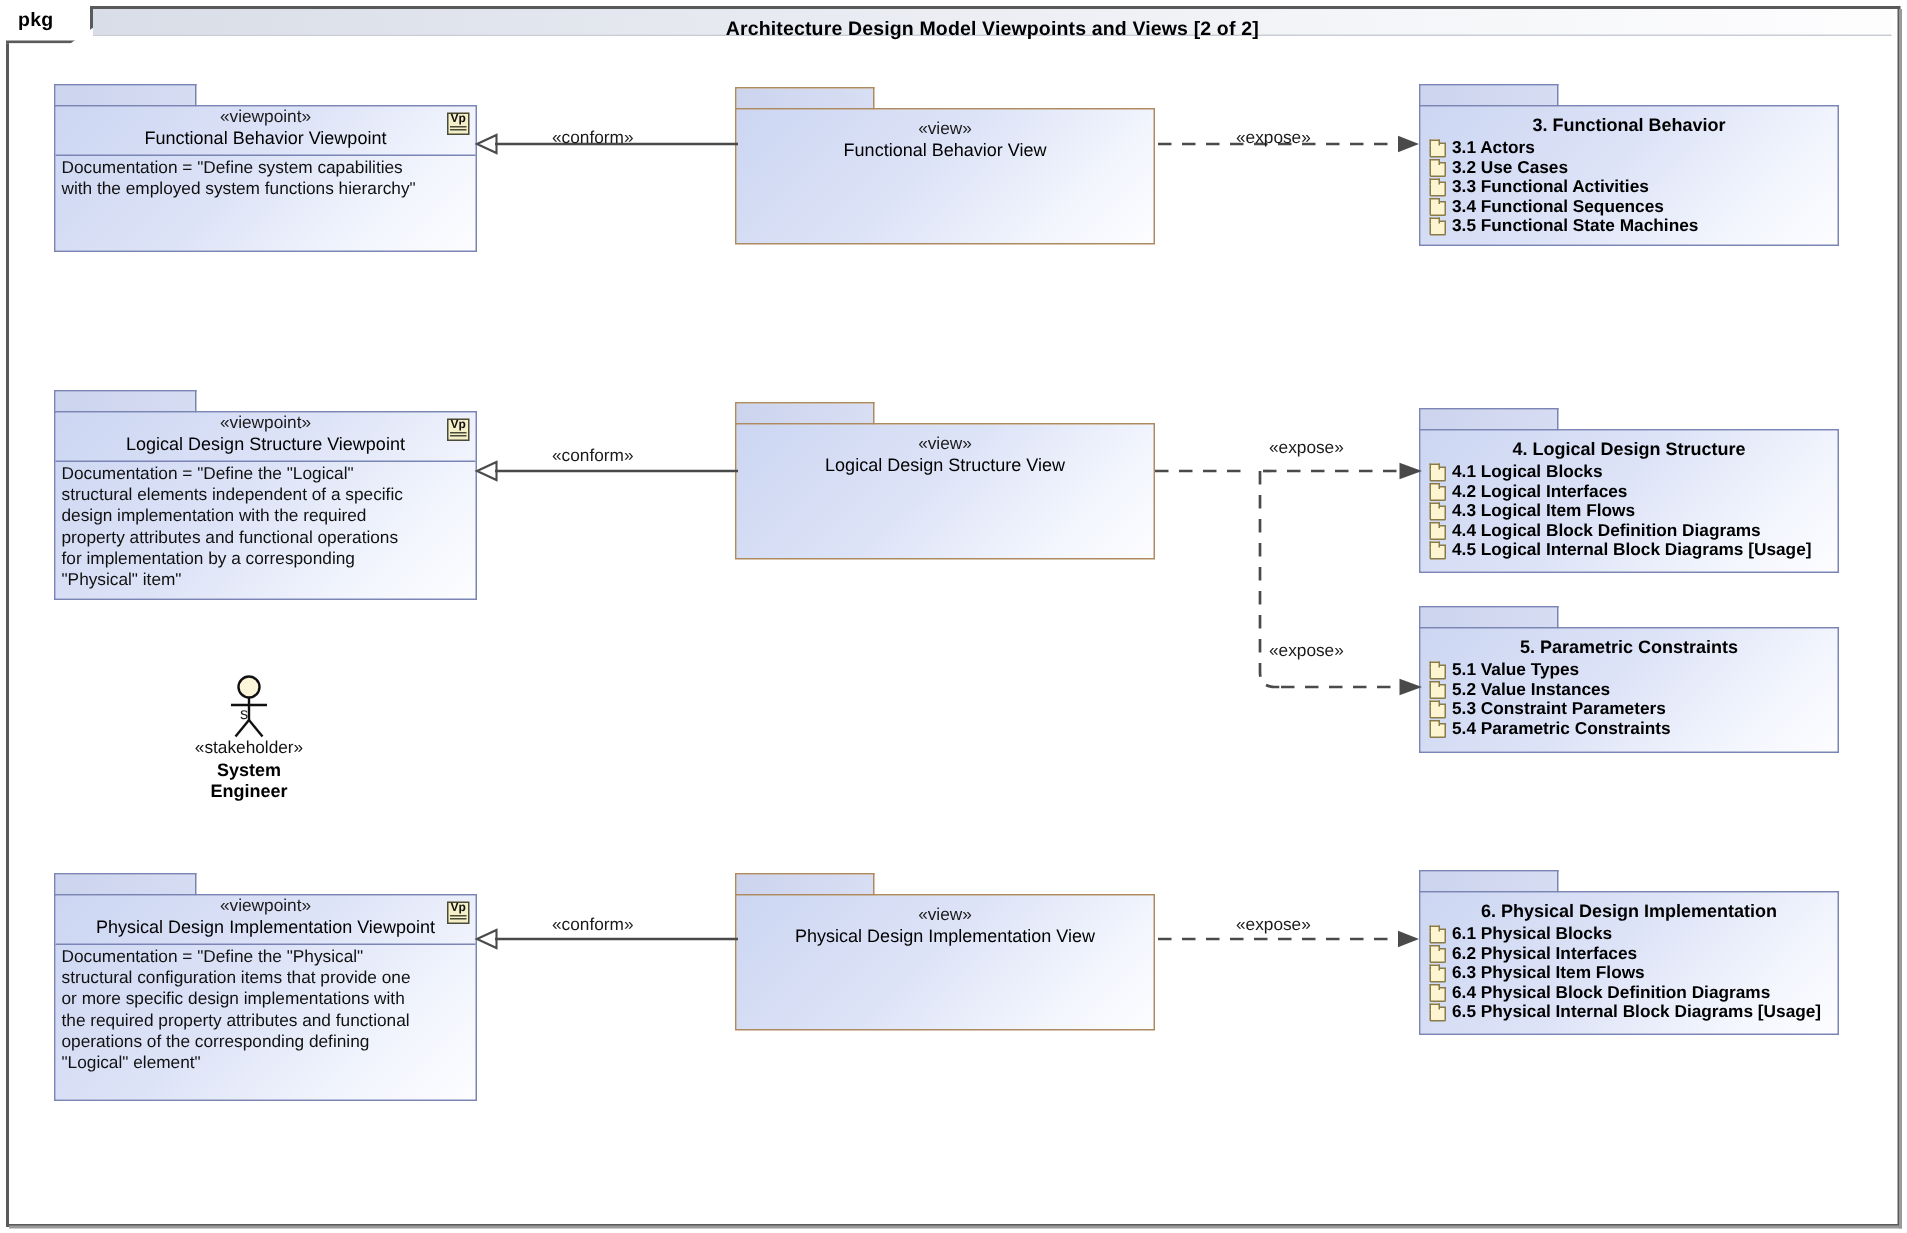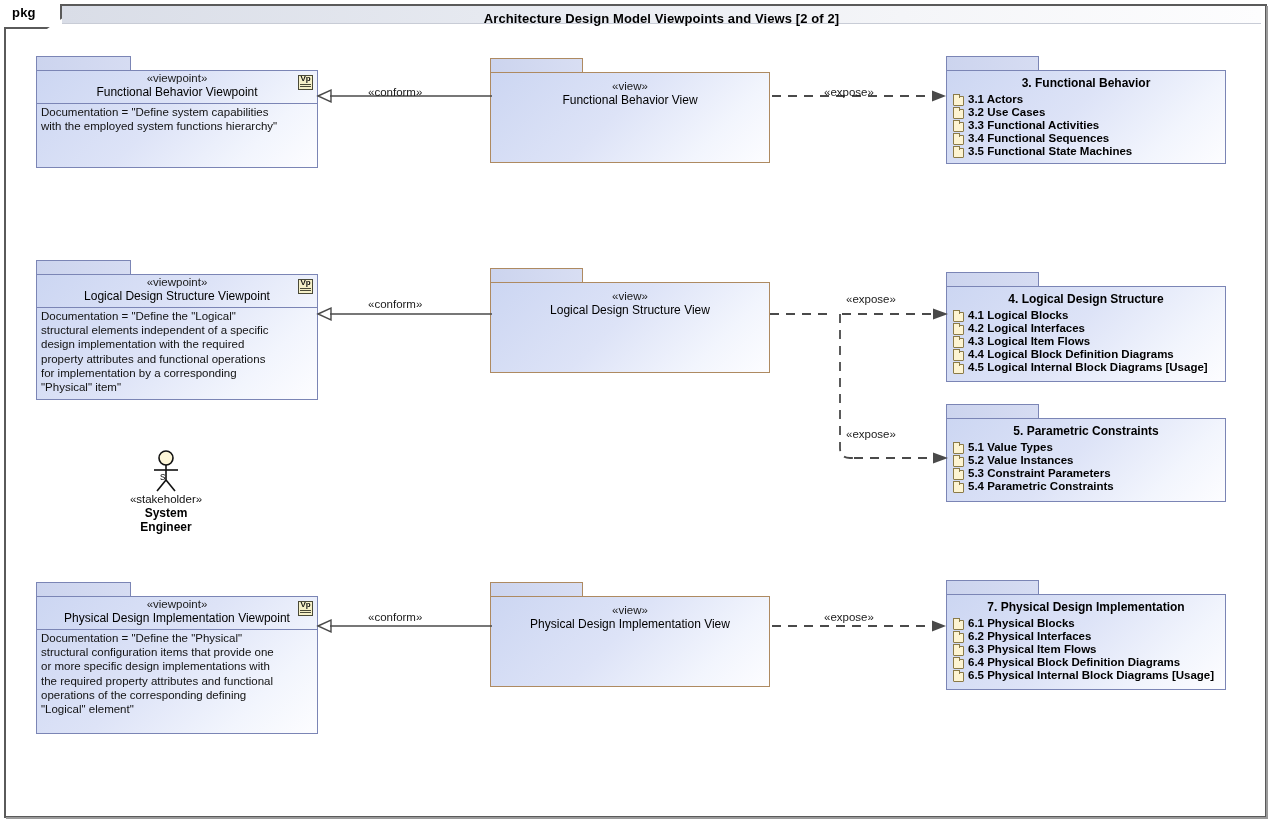--- a/index.html
+++ b/index.html
@@ -158,21 +158,21 @@
     line-height: 14px;
     white-space: nowrap;
   }
   .pkgnode ul {
     list-style: none;
     margin: 0;
     padding: 0 0 6px 6px;
   }
   .pkgnode li {
     display: flex;
-    align-items: flex-end;
+    align-items: center;
     font-size: 11.5px;
     font-weight: bold;
     color: #000;
     line-height: 13px;
     height: 13px;
     white-space: nowrap;
   }
   .folder-ico {
     position: relative;
     width: 11px; height: 10px;
@@ -465,21 +465,21 @@
       <div class="hdr" style="padding-top:6px;">
         <div class="stereo">«view»</div>
         <div class="nodename">Physical Design Implementation View</div>
       </div>
     </div>
   </div>
 
   <div class="node pkgnode" style="left:946px; top:580px; width:280px; height:110px;">
     <div class="tab" style="width:93px;"></div>
     <div class="body" style="width:280px; height:96px;">
-      <div class="pkgtitle">7. Physical Design Implementation</div>
+      <div class="pkgtitle">6. Physical Design Implementation</div>
       <ul>
         <li>
             <span class="folder-ico"></span>
             <span>6.1 Physical Blocks</span>
           </li>
         <li>
             <span class="folder-ico"></span>
             <span>6.2 Physical Interfaces</span>
           </li>
         <li>

